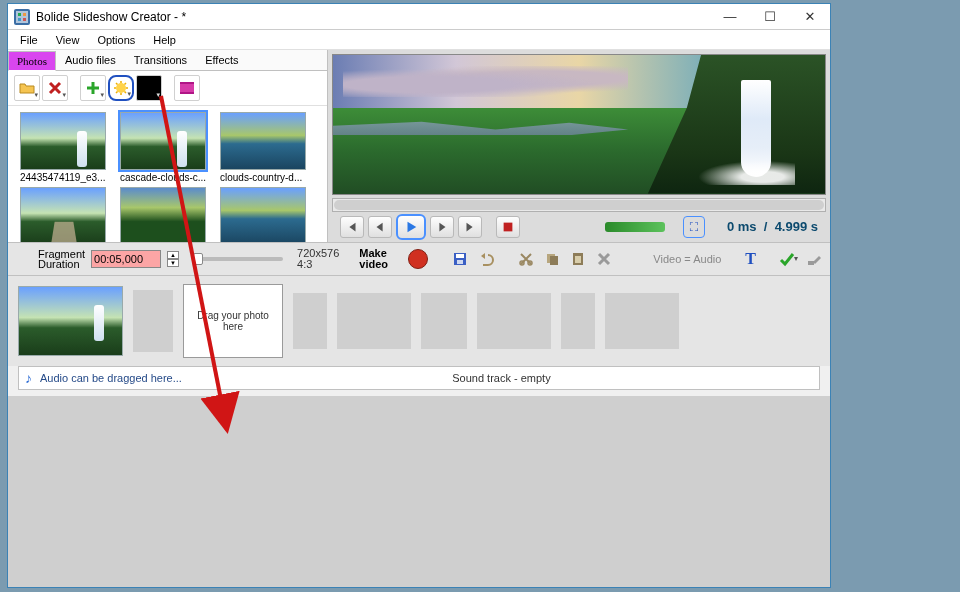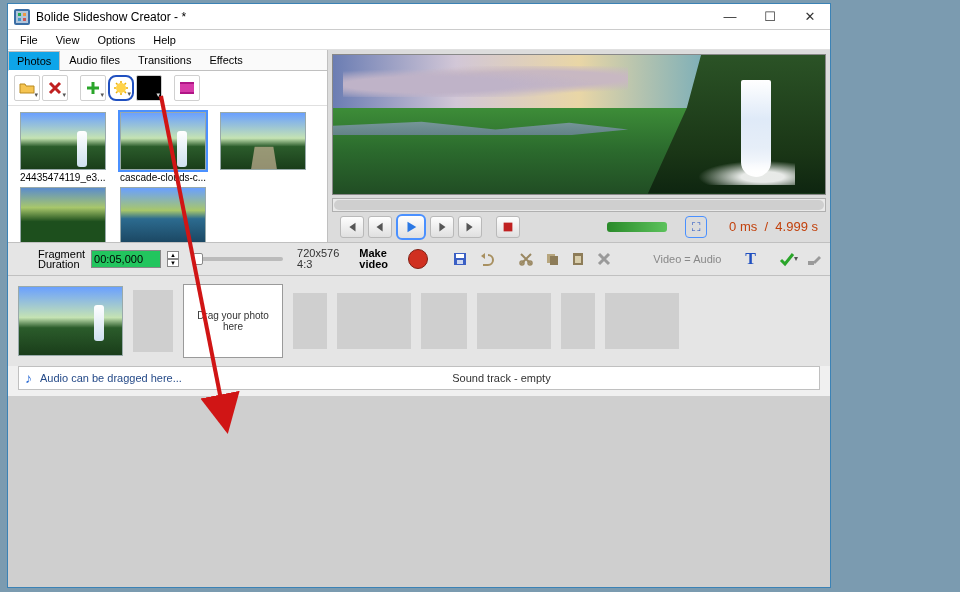--- a/index.html
+++ b/index.html
@@ -52,21 +52,21 @@
   .main-split { display:flex; flex:1; min-height:0; }
   .left-panel {
     width:320px;
     background:#fff;
     display:flex;
     flex-direction:column;
     border-right:1px solid #c0c0c0;
   }
   .tabs { display:flex; border-bottom:1px solid #c0c0c0; font-size:11px; background:#fafafa; }
   .tab { padding:3px 8px; border:1px solid transparent; border-bottom:none; }
-  .tab.active { background:#0ea5e9; border:1px solid #c0c0c0; border-bottom:1px solid #fff; position:relative; top:1px; }
+  .tab.active { background:#d946ef; border:1px solid #c0c0c0; border-bottom:1px solid #fff; position:relative; top:1px;font-family:Liberation Serif, serif; }
   .toolbar-row { display:flex; align-items:center; gap:2px; padding:4px 6px; border-bottom:1px solid #e0e0e0; }
   .tbtn { width:26px; height:26px; border:1px solid #d0d0d0; border-radius:2px; background:#fff; display:flex; align-items:center; justify-content:center; position:relative; }
   .tbtn svg { width:16px; height:16px; }
   .tbtn .drop { position:absolute; right:1px; bottom:1px; font-size:7px; color:#555; }
   .tbtn.highlight { border:2px solid #2050c0; border-radius:8px; }
   .thumbs { flex:1; overflow:auto; padding:6px 12px; display:grid; grid-template-columns:repeat(3, 94px); gap:4px 6px; align-content:start; }
   .thumb-cell { width:94px; display:flex; flex-direction:column; align-items:flex-start; }
   .thumb-img { width:86px; height:58px; border:1px solid #9aa; background:#2d5c3d; position:relative; overflow:hidden; }
   .thumb-img.selected { outline:2px solid #4a90ff; }
   .thumb-label { font-size:10px; color:#000; padding-top:2px; max-width:90px; overflow:hidden; text-overflow:ellipsis; white-space:nowrap; }
@@ -89,26 +89,26 @@
   .preview .river { position:absolute; left:0; right:40%; top:44%; height:14%; background:linear-gradient(#8aa3b3,#6b8496); clip-path:polygon(0 50%,30% 30%,55% 70%,80% 35%,100% 70%,80% 100%,0 100%); opacity:.85; }
   .scroll-strip { height:14px; background:#e9e9e9; border:1px solid #b0b0b0; margin-top:3px; position:relative; }
   .scroll-thumb { position:absolute; left:1px; top:1px; right:1px; bottom:1px; background:#cfcfcf; border-radius:6px; }
   .player-bar { height:30px; display:flex; align-items:center; padding:0 8px; gap:4px; }
   .pbtn { width:24px; height:22px; border:1px solid #b9b9b9; border-radius:3px; background:linear-gradient(#fefefe,#e0e0e0); display:flex; align-items:center; justify-content:center; }
   .pbtn.play { width:30px; height:26px; border:2px solid #4a90ff; border-radius:6px; }
   .pbtn svg { width:14px; height:14px; }
   .spacer { flex:1; }
   .vol { width:60px; height:10px; background:linear-gradient(90deg,#2a8a2a,#5cc25c); border-radius:3px; margin-right:14px; }
   .fs-btn { width:22px; height:22px; border:1px solid #4a90ff; border-radius:4px; color:#2050c0; display:flex; align-items:center; justify-content:center; font-size:12px; }
-  .time { font-size:13px; color:#c2410c; margin-left:18px; font-weight:normal; }
+  .time { font-size:13px; color:#0c4a6e; margin-left:18px; font-weight:bold; }
 
   
   .bottom-bar { height:34px; background:#e5e5e5; border-top:1px solid #c0c0c0; border-bottom:1px solid #c0c0c0; display:flex; align-items:center; padding:0 6px; gap:6px; font-size:11px; }
   .frag-label { color:#000; line-height:10px;padding-left:24px; }
-  .frag-input { width:70px; height:18px; border:1px solid #888; padding:1px 2px; font-size:11px; background:#22c55e; }
+  .frag-input { width:70px; height:18px; border:1px solid #888; padding:1px 2px; font-size:11px; background:#fca5a5; }
   .spin { display:flex; flex-direction:column; }
   .spin div { width:12px; height:8px; border:1px solid #888; font-size:6px; text-align:center; line-height:6px; background:#fff; }
   .b-slider { flex:0 0 90px; height:4px; background:#bbb; border-radius:2px; margin:0 8px; position:relative; }
   .b-slider .sld { position:absolute; left:0; top:-4px; width:10px; height:12px; background:#fff; border:1px solid #888; border-radius:2px; }
   .res-label { color:#333; text-align:left; line-height:11px; }
   .make-video { font-weight:bold; font-size:11px; line-height:11px; }
   .mvwrap { display:flex; align-items:center; gap:20px; }
   .rec-btn { width:20px; height:20px; border-radius:10px; background:#d03020; border:1px solid #802014; }
   .small-ic { width:20px; height:20px; display:flex; align-items:center; justify-content:center; color:#7b6b50; }
   .small-ic svg { width:16px; height:16px; }
@@ -221,20 +221,26 @@
             <div class="thumb-label">24435474119_e3...</div>
           </div>
           <div class="thumb-cell">
             <div class="thumb-img selected">
               <div class="landsky wf"></div>
             </div>
             <div class="thumb-label">cascade-clouds-c...</div>
           </div>
           <div class="thumb-cell">
             <div class="thumb-img">
+              <div class="landsky lake"></div>
+            </div>
+            <div class="thumb-label">clouds-country-d...</div>
+          </div>
+          <div class="thumb-cell">
+            <div class="thumb-img">
               <div class="landsky path"></div>
             </div>
           </div>
           <div class="thumb-cell">
             <div class="thumb-img">
               <div class="landsky forest"></div>
             </div>
           </div>
           <div class="thumb-cell">
             <div class="thumb-img">

